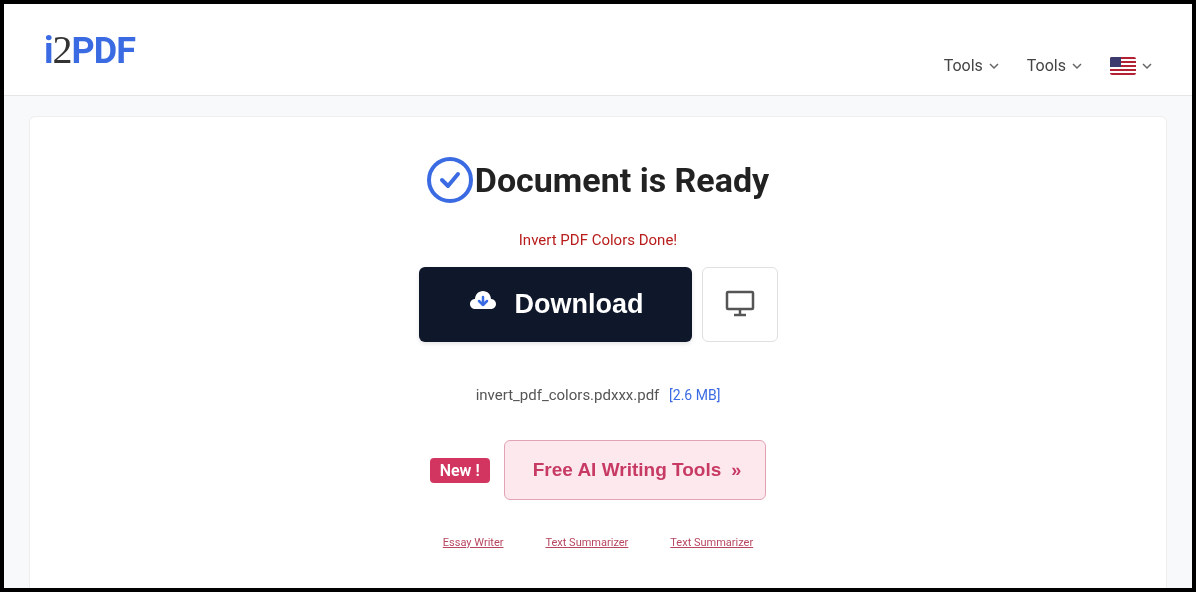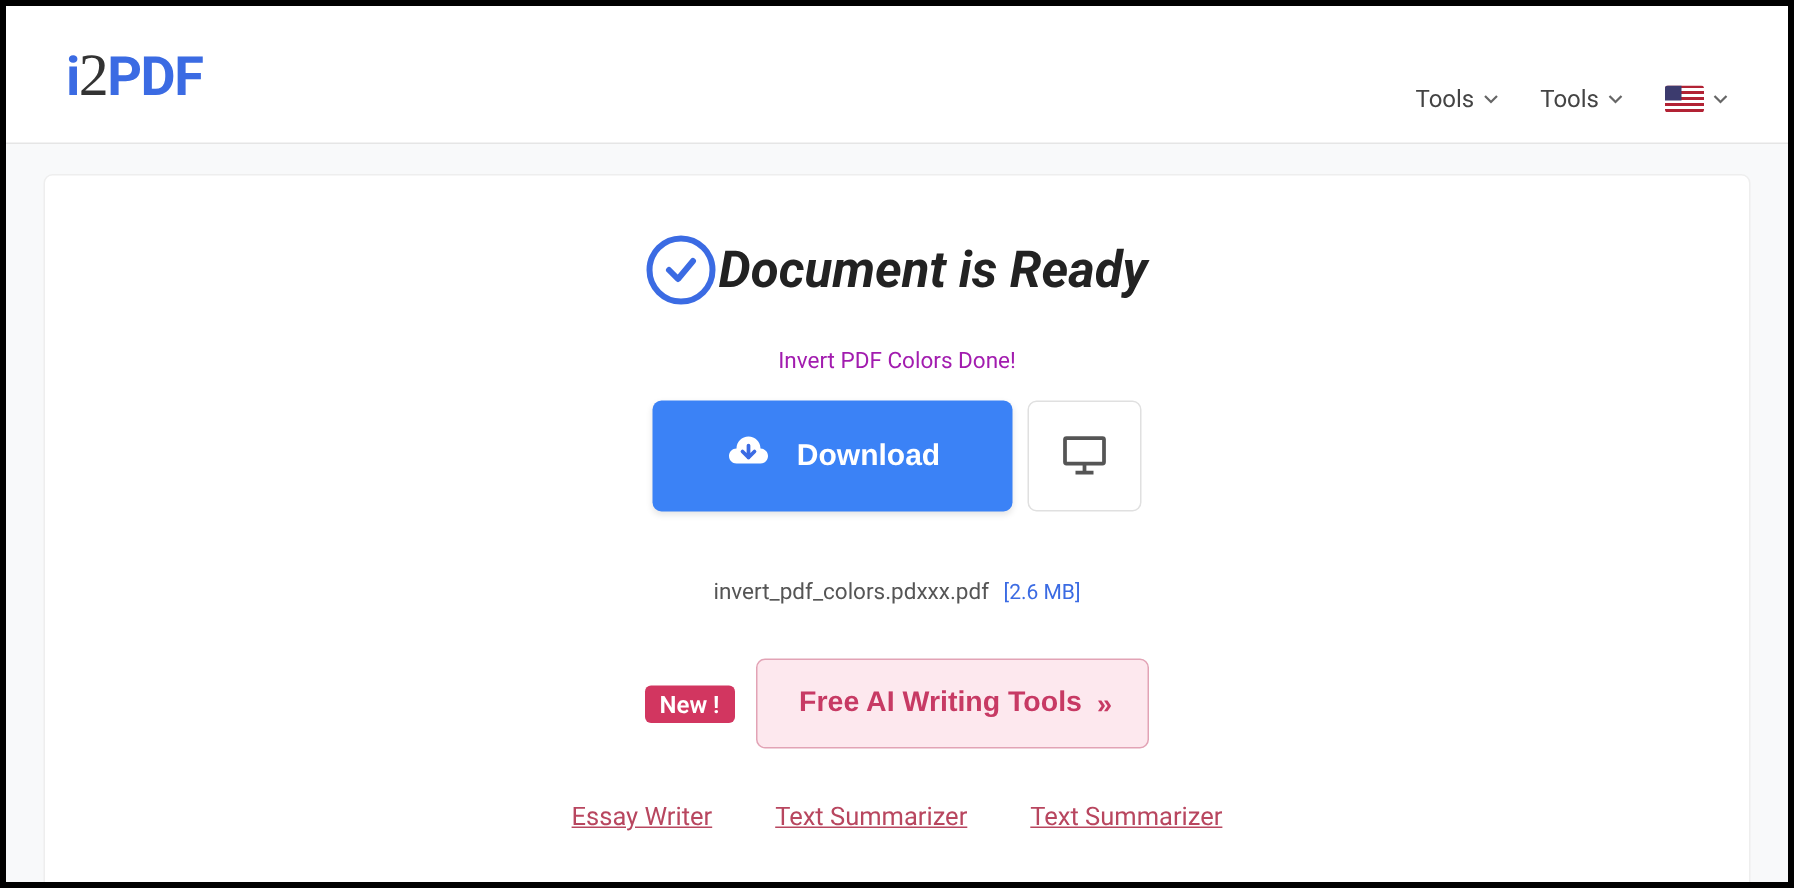--- a/index.html
+++ b/index.html
@@ -85,56 +85,55 @@
   width: 100%;
   height: 100%;
   padding-top: 40px;
   text-align: center;
 }
 .ready-row {
   display: flex;
   align-items: center;
   justify-content: center;
   gap: 2px;
-  font-style: italic;
 }
 .check-circle {
   width: 46px;
   height: 46px;
   border: 4px solid #3b6be3;
   border-radius: 50%;
   display: flex;
   align-items: center;
   justify-content: center;
 }
 .check-circle svg { width: 24px; height: 24px; }
 .ready-title {
   font-size: 34px;
   font-weight: 700;
   color: #222;
 }
 .subtitle {
   margin-top: 28px;
-  color: #a21caf;
+  color: #b91c1c;
   font-size: 15px;
 }
 .download-row {
   margin-top: 18px;
   display: flex;
   justify-content: center;
   align-items: stretch;
   gap: 10px;
 }
 .download-btn {
-  background: #3b82f6;
+  background: #0f172a;
   color: #fff;
   border: none;
   border-radius: 6px;
   padding: 18px 48px;
-  font-size: 20px;
+  font-size: 27px;
   font-weight: 600;
   display: flex;
   align-items: center;
   gap: 16px;
   cursor: pointer;
   box-shadow: 0 2px 4px rgba(0,0,0,0.1);
 }
 .download-btn svg { width: 32px; height: 32px; }
 .monitor-btn {
   background: #fff;
@@ -189,21 +188,21 @@
 .ai-btn .arrows { font-size: 18px; letter-spacing: -4px; }
 .links-row {
   margin-top: 36px;
   display: flex;
   justify-content: center;
   gap: 42px;
 }
 .links-row a {
   color: #b8465f;
   text-decoration: underline;
-  font-size: 17px;
+  font-size: 11px;
 }
 </style>
 </head>
 <body>
 
 <div class="header">
   <div class="logo">
     <span class="i">i</span><span class="two">2</span><span class="pdf">PDF</span>
   </div>
   <div class="nav">

